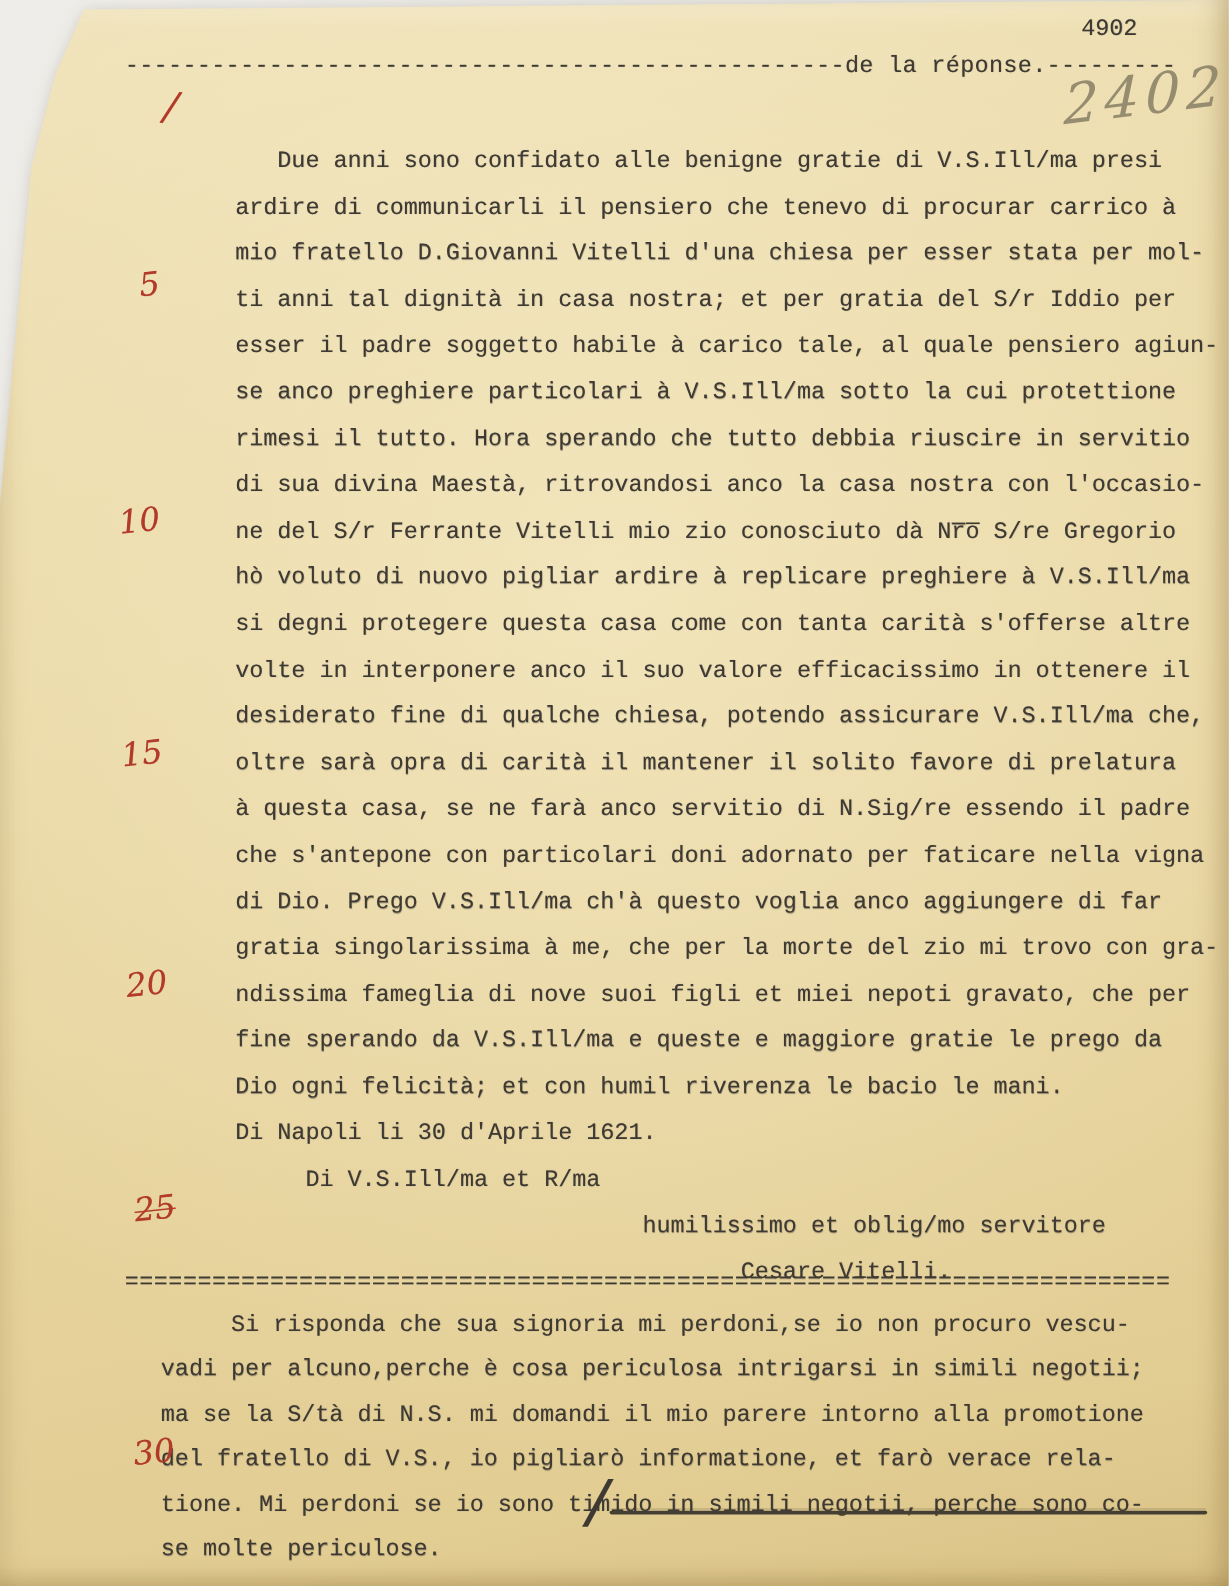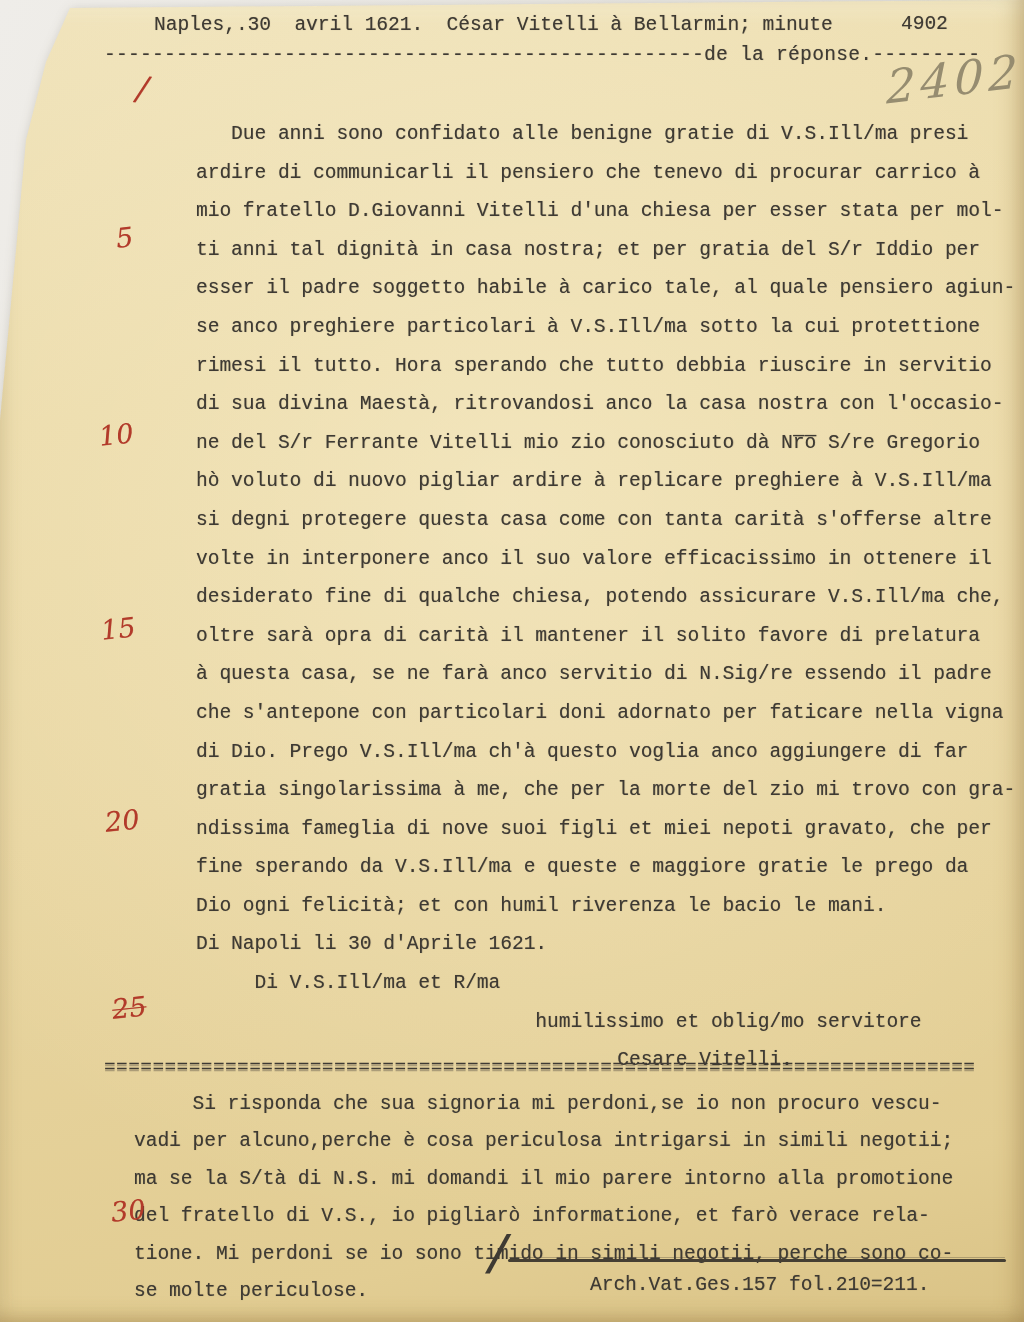--- a/index.html
+++ b/index.html
@@ -72,37 +72,35 @@
     transform:rotate(-7deg) skewX(-8deg);
   }
 </style>
 </head>
 <body>
 
 <div class="scene">
   <div class="paper-wrap">
     <div class="paper">
 
-      <div class="typed header1">Naples,.30  avril 1621.  César Vitelli à Bellarmin; minute</div>
       <div class="typed page-num">4902</div>
 
       <div class="typed header2"><span>--------------------------------------------------</span><span>de la réponse.</span><span>---------</span></div>
 
       <div class="pencil">2402</div>
 
 
       <div class="typed letter-body"><div>   Due anni sono confidato alle benigne gratie di V.S.Ill/ma presi</div><div>ardire di communicarli il pensiero che tenevo di procurar carrico à</div><div>mio fratello D.Giovanni Vitelli d'una chiesa per esser stata per mol-</div><div>ti anni tal dignità in casa nostra; et per gratia del S/r Iddio per</div><div>esser il padre soggetto habile à carico tale, al quale pensiero agiun-</div><div>se anco preghiere particolari à V.S.Ill/ma sotto la cui protettione</div><div>rimesi il tutto. Hora sperando che tutto debbia riuscire in servitio</div><div>di sua divina Maestà, ritrovandosi anco la casa nostra con l'occasio-</div><div>ne del S/r Ferrante Vitelli mio zio conosciuto dà Nr̅o̅ S/re Gregorio</div><div>hò voluto di nuovo pigliar ardire à replicare preghiere à V.S.Ill/ma</div><div>si degni protegere questa casa come con tanta carità s'offerse altre</div><div>volte in interponere anco il suo valore efficacissimo in ottenere il</div><div>desiderato fine di qualche chiesa, potendo assicurare V.S.Ill/ma che,</div><div>oltre sarà opra di carità il mantener il solito favore di prelatura</div><div>à questa casa, se ne farà anco servitio di N.Sig/re essendo il padre</div><div>che s'antepone con particolari doni adornato per faticare nella vigna</div><div>di Dio. Prego V.S.Ill/ma ch'à questo voglia anco aggiungere di far</div><div>gratia singolarissima à me, che per la morte del zio mi trovo con gra-</div><div>ndissima fameglia di nove suoi figli et miei nepoti gravato, che per</div><div>fine sperando da V.S.Ill/ma e queste e maggiore gratie le prego da</div><div>Dio ogni felicità; et con humil riverenza le bacio le mani.</div><div>Di Napoli li 30 d'Aprile 1621.</div><div>     Di V.S.Ill/ma et R/ma</div><div>                             humilissimo et oblig/mo servitore</div><div>                                    Cesare Vitelli.</div></div>
 
       <div class="typed separator">========================================================================</div>
 
       <div class="typed response-body"><div>     Si risponda che sua signoria mi perdoni,se io non procuro vescu-</div><div>vadi per alcuno,perche è cosa periculosa intrigarsi in simili negotii;</div><div>ma se la S/tà di N.S. mi domandi il mio parere intorno alla promotione</div><div>del fratello di V.S., io pigliarò informatione, et farò verace rela-</div><div>tione. Mi perdoni se io sono timido in simili negotii, perche sono co-</div><div>se molte periculose.</div></div>
 
       <div class="typed ref-slash">/</div>
       <div class="ref-rule"></div>
-      <div class="typed ref-citation">Arch.Vat.Ges.157 fol.210=211.</div>
 
       <div class="rednum m1">/</div>
       <div class="rednum m5">5</div>
       <div class="rednum m10">10</div>
       <div class="rednum m15">15</div>
       <div class="rednum m20">20</div>
       <div class="rednum m25">25</div>
       <div class="rednum m30">30</div>
 
     </div>

